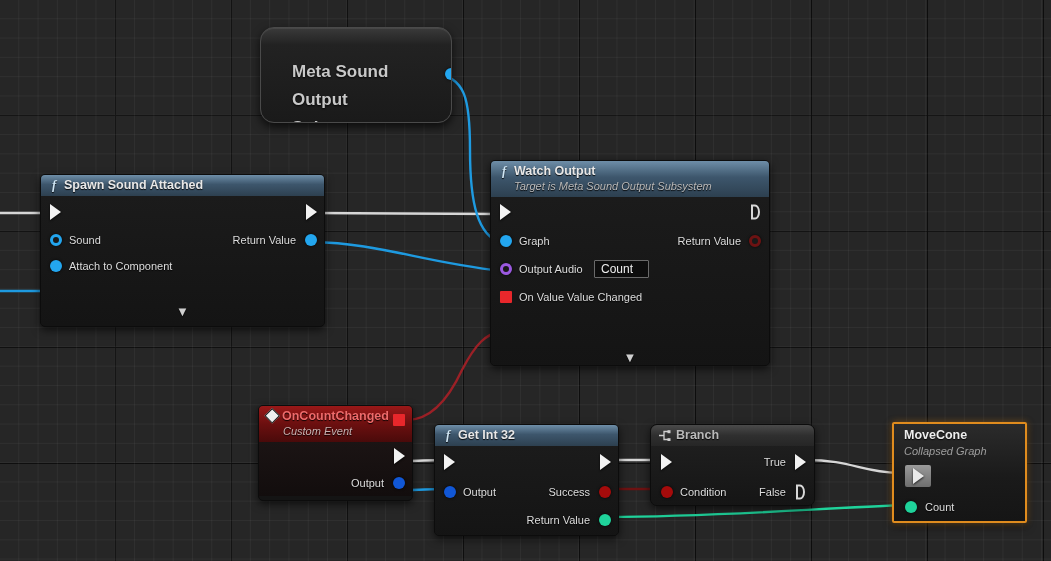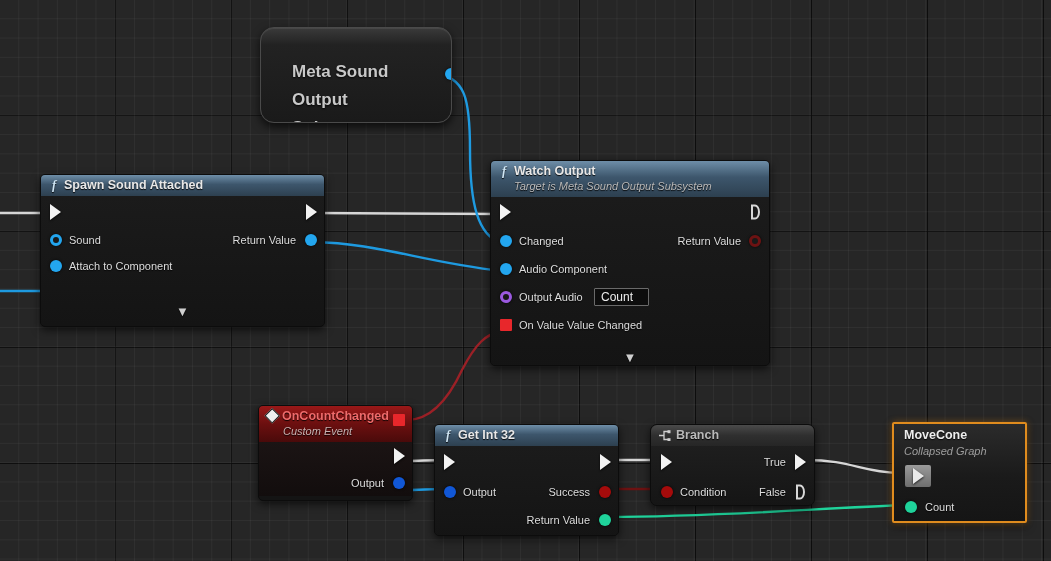--- a/index.html
+++ b/index.html
@@ -309,29 +309,25 @@
     </div>
     <div class="body">
 
       <div class="row" style="height:30px;">
         <span class="pin exec" style="left:9px;"></span>
         <span class="pin exec-o" style="right:9px;"></span>
       </div>
 
       <div class="row">
         <span class="pin dot c-blue" style="left:9px;"></span>
-        <span class="pinlabel" style="left:28px;">Changed</span>
+        <span class="pinlabel" style="left:28px;">Graph</span>
         <span class="pinlabel r" style="right:28px;">Return Value</span>
         <span class="pin dot hollow c-reddark-h" style="right:8px;"></span>
       </div>
 
-      <div class="row">
-        <span class="pin dot c-blue" style="left:9px;"></span>
-        <span class="pinlabel" style="left:28px;">Audio Component</span>
-      </div>
 
       <div class="row">
         <span class="pin dot hollow c-purple-h" style="left:9px;"></span>
         <span class="pinlabel" style="left:28px;">Output Audio</span>
         <div class="textfield" style="left:103px;top:5px;width:55px;">
           <span>Count</span>
         </div>
       </div>
 
       <div class="row">

